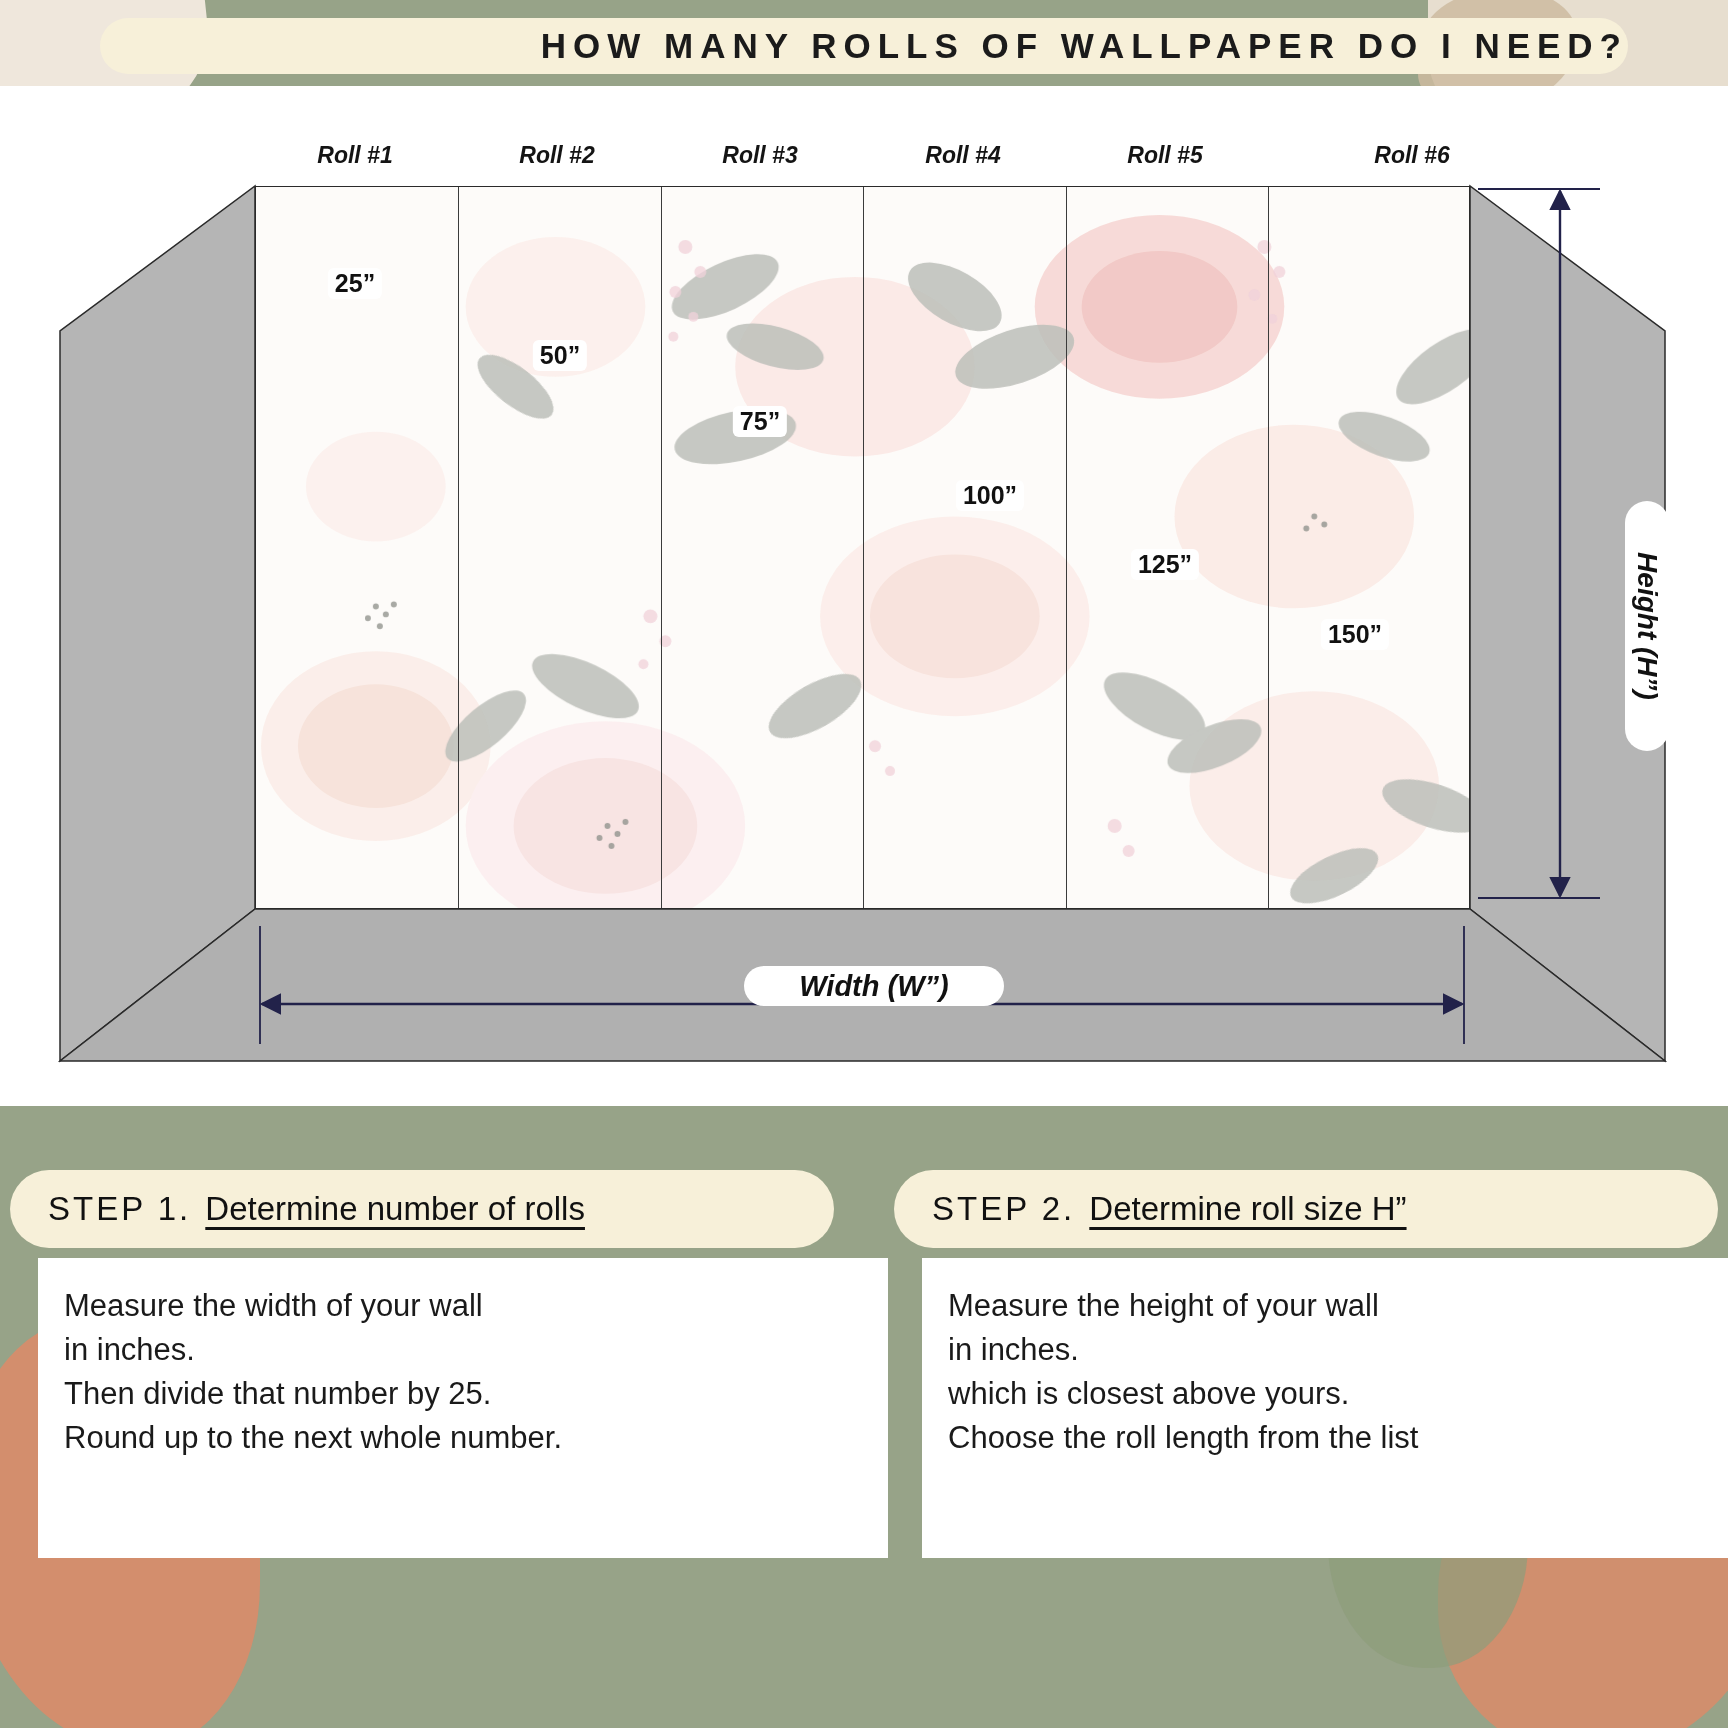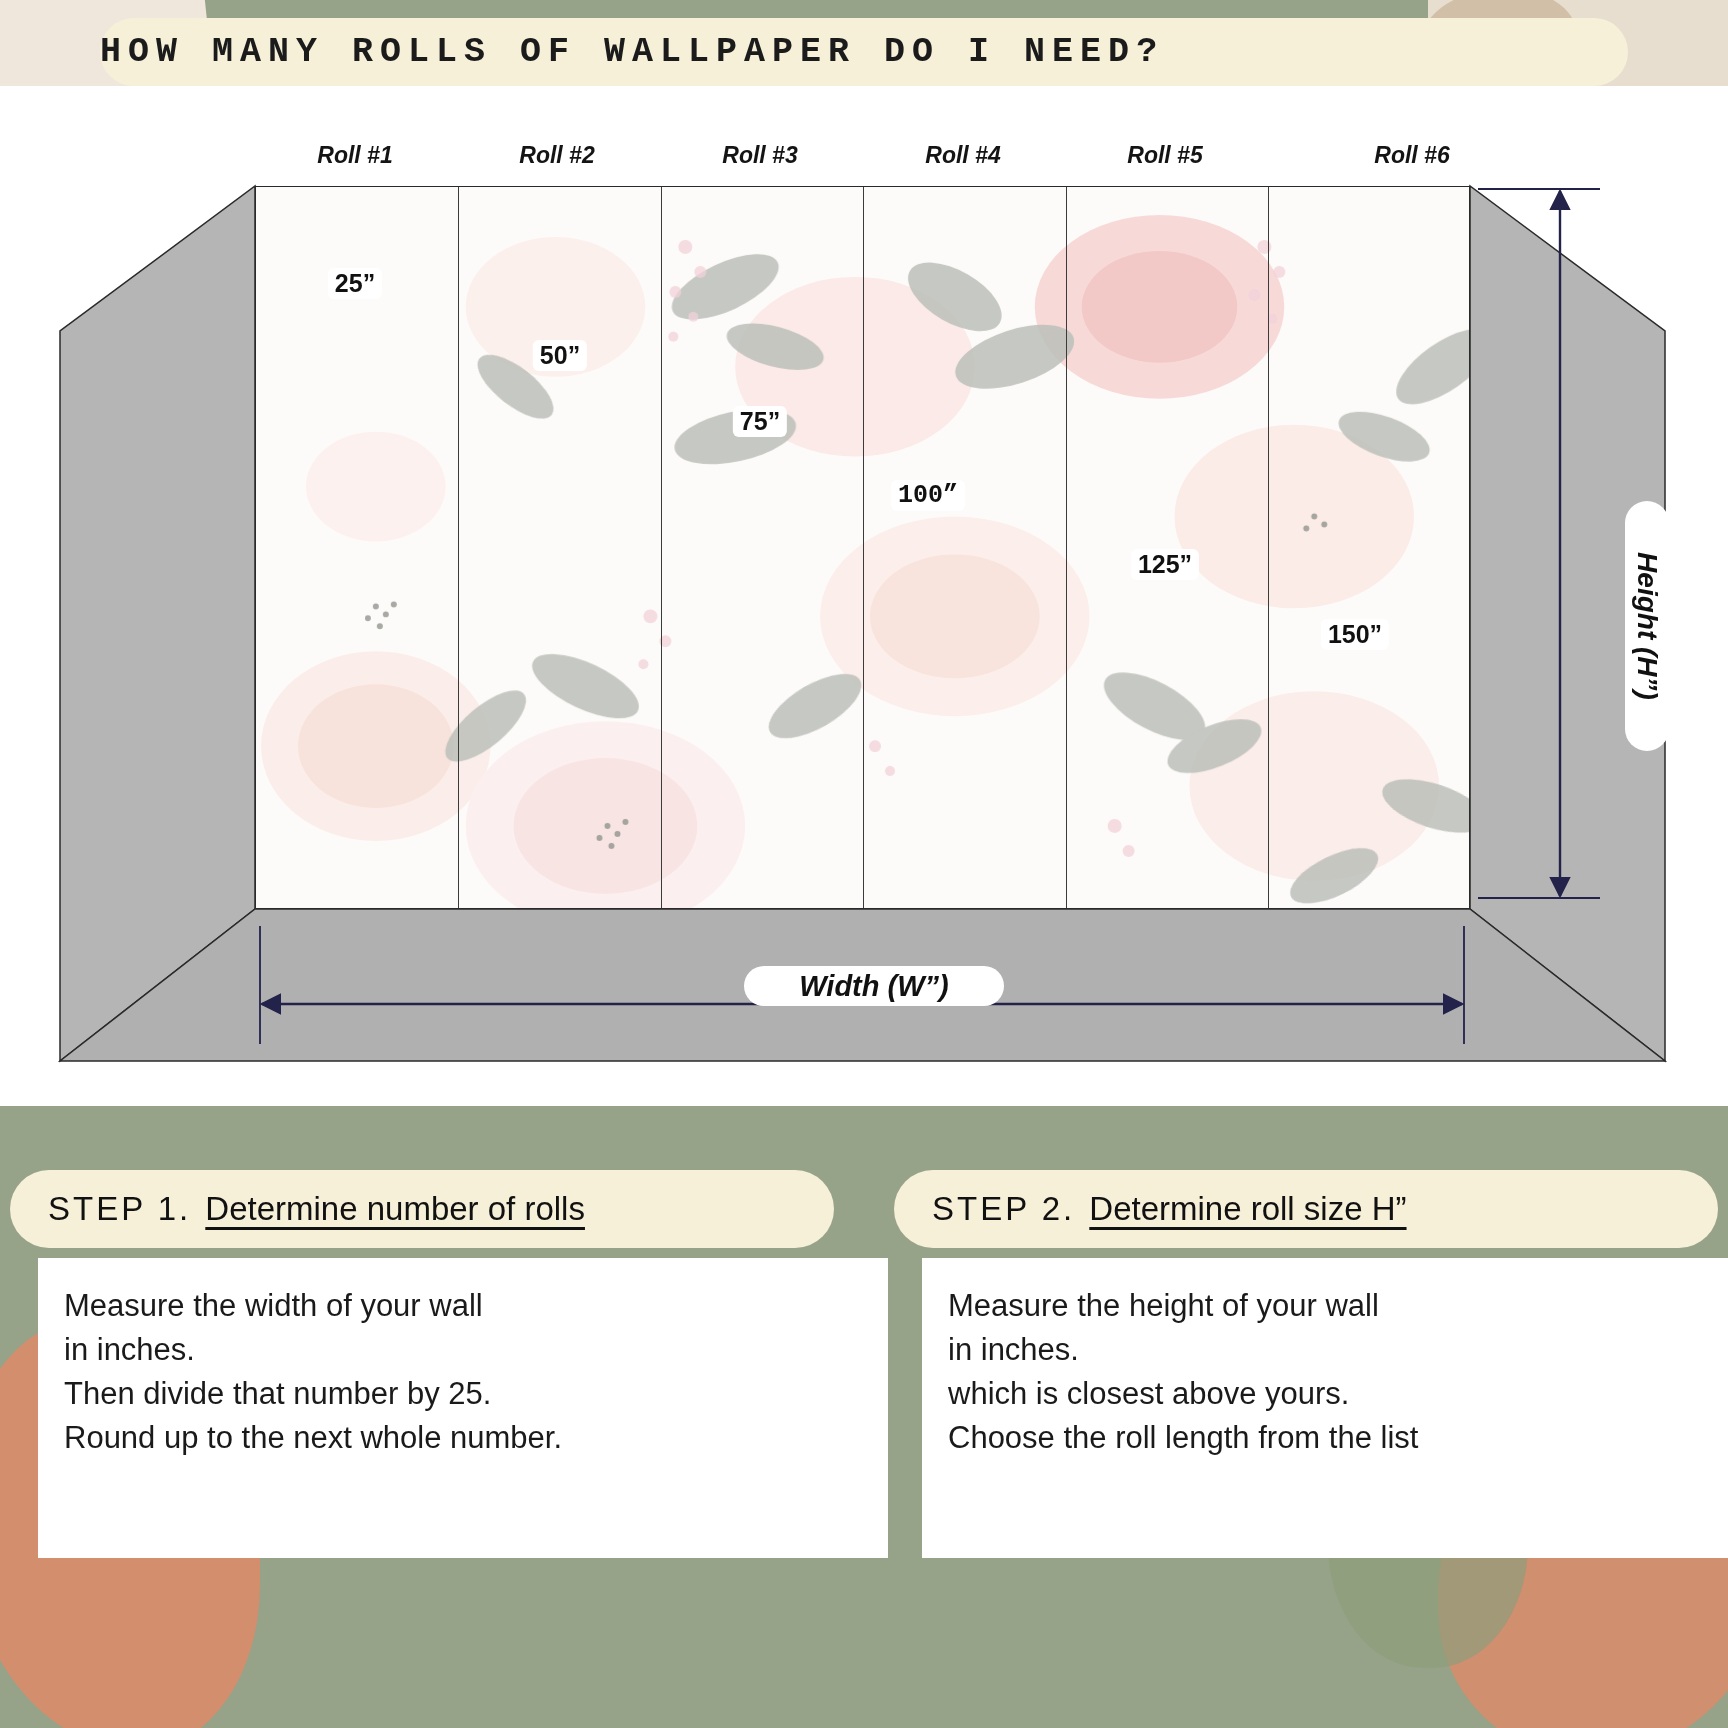--- a/index.html
+++ b/index.html
@@ -68,28 +68,27 @@
     border-radius: 45% 55% 50% 50%;
     opacity: .7;
   }
 
   
   .header-banner {
     position: absolute;
     left: 100px;
     top: 18px;
     width: 1528px;
-    height: 68px;
+    height: 56px;
     background: #f7f0d9;
     border-radius: 34px;
     display: flex;
     align-items: center;
-    justify-content: flex-start;
+    justify-content: flex-end;
     z-index: 5;
-    font-family: Liberation Mono, monospace;
   }
   .header-title {
     font-size: 35px;
     letter-spacing: 7px;
     color: #1b1b1b;
     font-weight: 700;
     white-space: nowrap;
   }
 
   
@@ -395,21 +394,21 @@
       <div class="roll-divider" style="left:202px;"></div>
       <div class="roll-divider" style="left:405px;"></div>
       <div class="roll-divider" style="left:607px;"></div>
       <div class="roll-divider" style="left:810px;"></div>
       <div class="roll-divider" style="left:1012px;"></div>
     </div>
 
     <div class="meas-label" style="left:355px;  top:182px;">25”</div>
     <div class="meas-label" style="left:560px;  top:254px;">50”</div>
     <div class="meas-label" style="left:760px;  top:320px;">75”</div>
-    <div class="meas-label" style="left:928px;  top:394px;font-family:Liberation Mono, monospace;">100”</div>
+    <div class="meas-label" style="left:990px;  top:394px;">100”</div>
     <div class="meas-label" style="left:1165px; top:463px;">125”</div>
     <div class="meas-label" style="left:1355px; top:533px;">150”</div>
 
     <div class="side-pill height-pill">
       <span>Height (H”)</span>
     </div>
     <div class="side-pill width-pill">
       <span>Width (W”)</span>
     </div>
 

